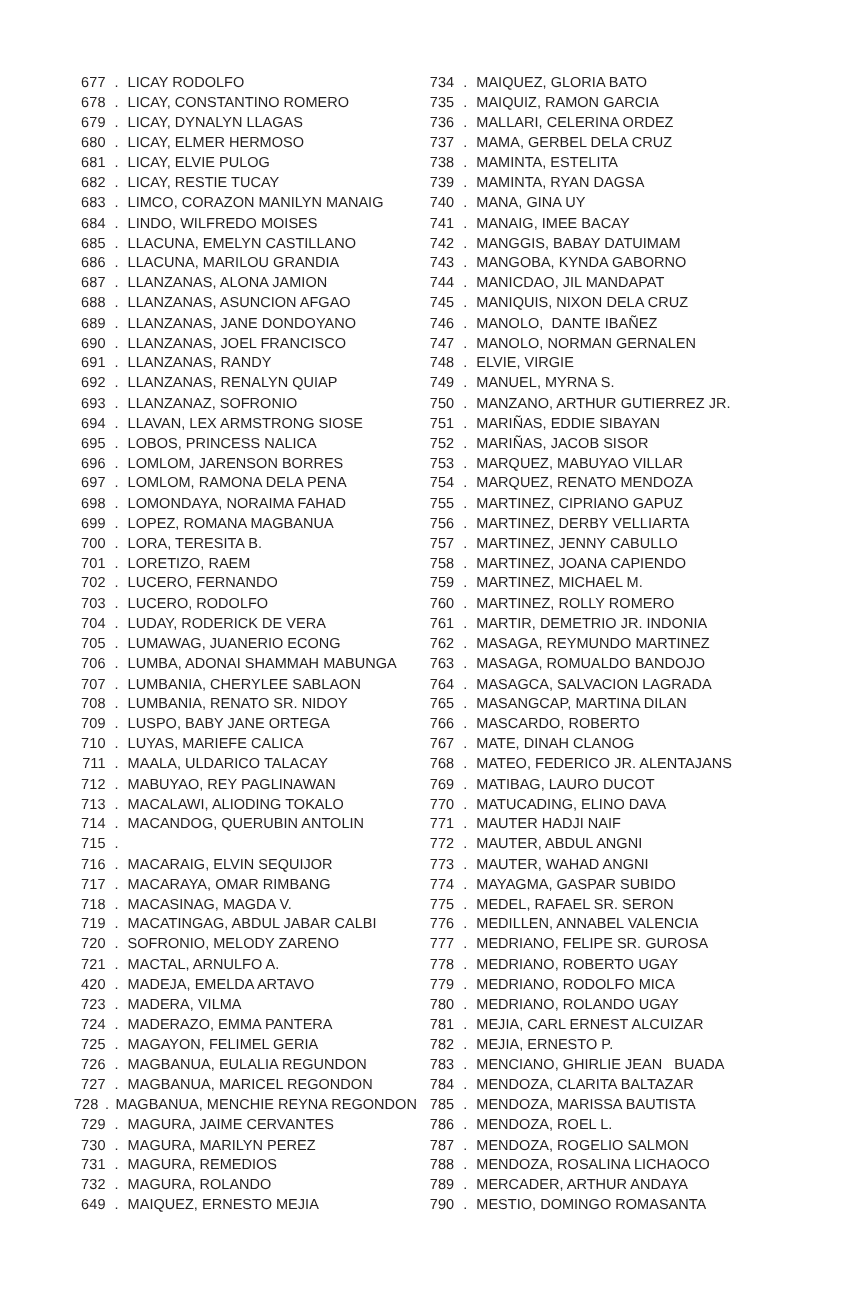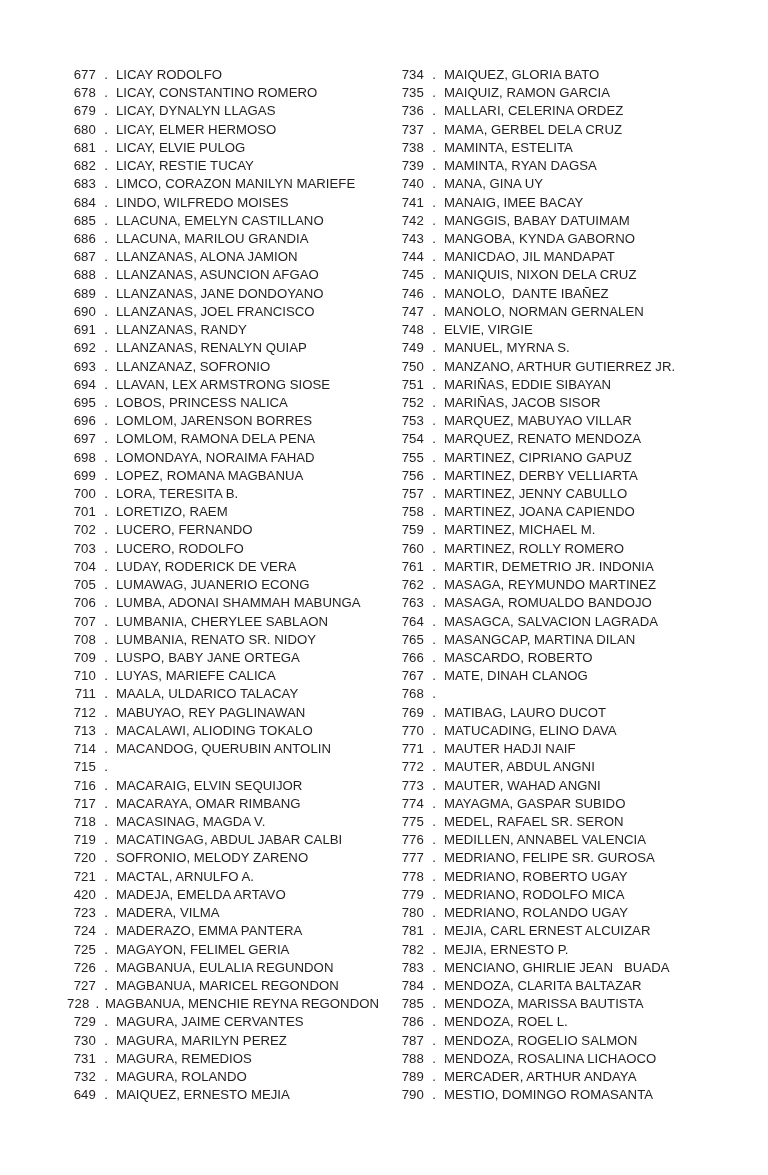--- a/index.html
+++ b/index.html
@@ -36,21 +36,21 @@
     flex-direction: row;
     align-items: center;
   }
 
   .column {
     display: flex;
     flex-direction: column;
   }
 
   .column-left  { margin-left: 66px; width: 313px; }
-  .column-right { margin-left: 15px;  width: 330px; }
+  .column-right { margin-left: 4px;  width: 330px; }
 
   .entry {
     display: flex;
     flex-direction: row;
     align-items: baseline;
     height: 18.22px;
     line-height: 18.22px;
     white-space: pre;
   }
 
@@ -78,21 +78,21 @@
 
 <div class="page">
   <div class="columns">
     <div class="column column-left">
         <div class="entry"><span class="entry-number">677</span><span class="entry-dot">.</span><span class="entry-name">LICAY RODOLFO</span></div>
         <div class="entry"><span class="entry-number">678</span><span class="entry-dot">.</span><span class="entry-name">LICAY, CONSTANTINO ROMERO</span></div>
         <div class="entry"><span class="entry-number">679</span><span class="entry-dot">.</span><span class="entry-name">LICAY, DYNALYN LLAGAS</span></div>
         <div class="entry"><span class="entry-number">680</span><span class="entry-dot">.</span><span class="entry-name">LICAY, ELMER HERMOSO</span></div>
         <div class="entry"><span class="entry-number">681</span><span class="entry-dot">.</span><span class="entry-name">LICAY, ELVIE PULOG</span></div>
         <div class="entry"><span class="entry-number">682</span><span class="entry-dot">.</span><span class="entry-name">LICAY, RESTIE TUCAY</span></div>
-        <div class="entry"><span class="entry-number">683</span><span class="entry-dot">.</span><span class="entry-name">LIMCO, CORAZON MANILYN MARIEFE</span></div>
+        <div class="entry"><span class="entry-number">683</span><span class="entry-dot">.</span><span class="entry-name">LIMCO, CORAZON MANILYN MANAIG</span></div>
         <div class="entry"><span class="entry-number">684</span><span class="entry-dot">.</span><span class="entry-name">LINDO, WILFREDO MOISES</span></div>
         <div class="entry"><span class="entry-number">685</span><span class="entry-dot">.</span><span class="entry-name">LLACUNA, EMELYN CASTILLANO</span></div>
         <div class="entry"><span class="entry-number">686</span><span class="entry-dot">.</span><span class="entry-name">LLACUNA, MARILOU GRANDIA</span></div>
         <div class="entry"><span class="entry-number">687</span><span class="entry-dot">.</span><span class="entry-name">LLANZANAS, ALONA JAMION</span></div>
         <div class="entry"><span class="entry-number">688</span><span class="entry-dot">.</span><span class="entry-name">LLANZANAS, ASUNCION AFGAO</span></div>
         <div class="entry"><span class="entry-number">689</span><span class="entry-dot">.</span><span class="entry-name">LLANZANAS, JANE DONDOYANO</span></div>
         <div class="entry"><span class="entry-number">690</span><span class="entry-dot">.</span><span class="entry-name">LLANZANAS, JOEL FRANCISCO</span></div>
         <div class="entry"><span class="entry-number">691</span><span class="entry-dot">.</span><span class="entry-name">LLANZANAS, RANDY</span></div>
         <div class="entry"><span class="entry-number">692</span><span class="entry-dot">.</span><span class="entry-name">LLANZANAS, RENALYN QUIAP</span></div>
         <div class="entry"><span class="entry-number">693</span><span class="entry-dot">.</span><span class="entry-name">LLANZANAZ, SOFRONIO</span></div>
@@ -165,21 +165,21 @@
         <div class="entry"><span class="entry-number">758</span><span class="entry-dot">.</span><span class="entry-name">MARTINEZ, JOANA CAPIENDO</span></div>
         <div class="entry"><span class="entry-number">759</span><span class="entry-dot">.</span><span class="entry-name">MARTINEZ, MICHAEL M.</span></div>
         <div class="entry"><span class="entry-number">760</span><span class="entry-dot">.</span><span class="entry-name">MARTINEZ, ROLLY ROMERO</span></div>
         <div class="entry"><span class="entry-number">761</span><span class="entry-dot">.</span><span class="entry-name">MARTIR, DEMETRIO JR. INDONIA</span></div>
         <div class="entry"><span class="entry-number">762</span><span class="entry-dot">.</span><span class="entry-name">MASAGA, REYMUNDO MARTINEZ</span></div>
         <div class="entry"><span class="entry-number">763</span><span class="entry-dot">.</span><span class="entry-name">MASAGA, ROMUALDO BANDOJO</span></div>
         <div class="entry"><span class="entry-number">764</span><span class="entry-dot">.</span><span class="entry-name">MASAGCA, SALVACION LAGRADA</span></div>
         <div class="entry"><span class="entry-number">765</span><span class="entry-dot">.</span><span class="entry-name">MASANGCAP, MARTINA DILAN</span></div>
         <div class="entry"><span class="entry-number">766</span><span class="entry-dot">.</span><span class="entry-name">MASCARDO, ROBERTO</span></div>
         <div class="entry"><span class="entry-number">767</span><span class="entry-dot">.</span><span class="entry-name">MATE, DINAH CLANOG</span></div>
-        <div class="entry"><span class="entry-number">768</span><span class="entry-dot">.</span></div>
+        <div class="entry"><span class="entry-number">768</span><span class="entry-dot">.</span><span class="entry-name">MATEO, FEDERICO JR. ALENTAJANS</span></div>
         <div class="entry"><span class="entry-number">769</span><span class="entry-dot">.</span><span class="entry-name">MATIBAG, LAURO DUCOT</span></div>
         <div class="entry"><span class="entry-number">770</span><span class="entry-dot">.</span><span class="entry-name">MATUCADING, ELINO DAVA</span></div>
         <div class="entry"><span class="entry-number">771</span><span class="entry-dot">.</span><span class="entry-name">MAUTER HADJI NAIF</span></div>
         <div class="entry"><span class="entry-number">772</span><span class="entry-dot">.</span><span class="entry-name">MAUTER, ABDUL ANGNI</span></div>
         <div class="entry"><span class="entry-number">773</span><span class="entry-dot">.</span><span class="entry-name">MAUTER, WAHAD ANGNI</span></div>
         <div class="entry"><span class="entry-number">774</span><span class="entry-dot">.</span><span class="entry-name">MAYAGMA, GASPAR SUBIDO</span></div>
         <div class="entry"><span class="entry-number">775</span><span class="entry-dot">.</span><span class="entry-name">MEDEL, RAFAEL SR. SERON</span></div>
         <div class="entry"><span class="entry-number">776</span><span class="entry-dot">.</span><span class="entry-name">MEDILLEN, ANNABEL VALENCIA</span></div>
         <div class="entry"><span class="entry-number">777</span><span class="entry-dot">.</span><span class="entry-name">MEDRIANO, FELIPE SR. GUROSA</span></div>
         <div class="entry"><span class="entry-number">778</span><span class="entry-dot">.</span><span class="entry-name">MEDRIANO, ROBERTO UGAY</span></div>

